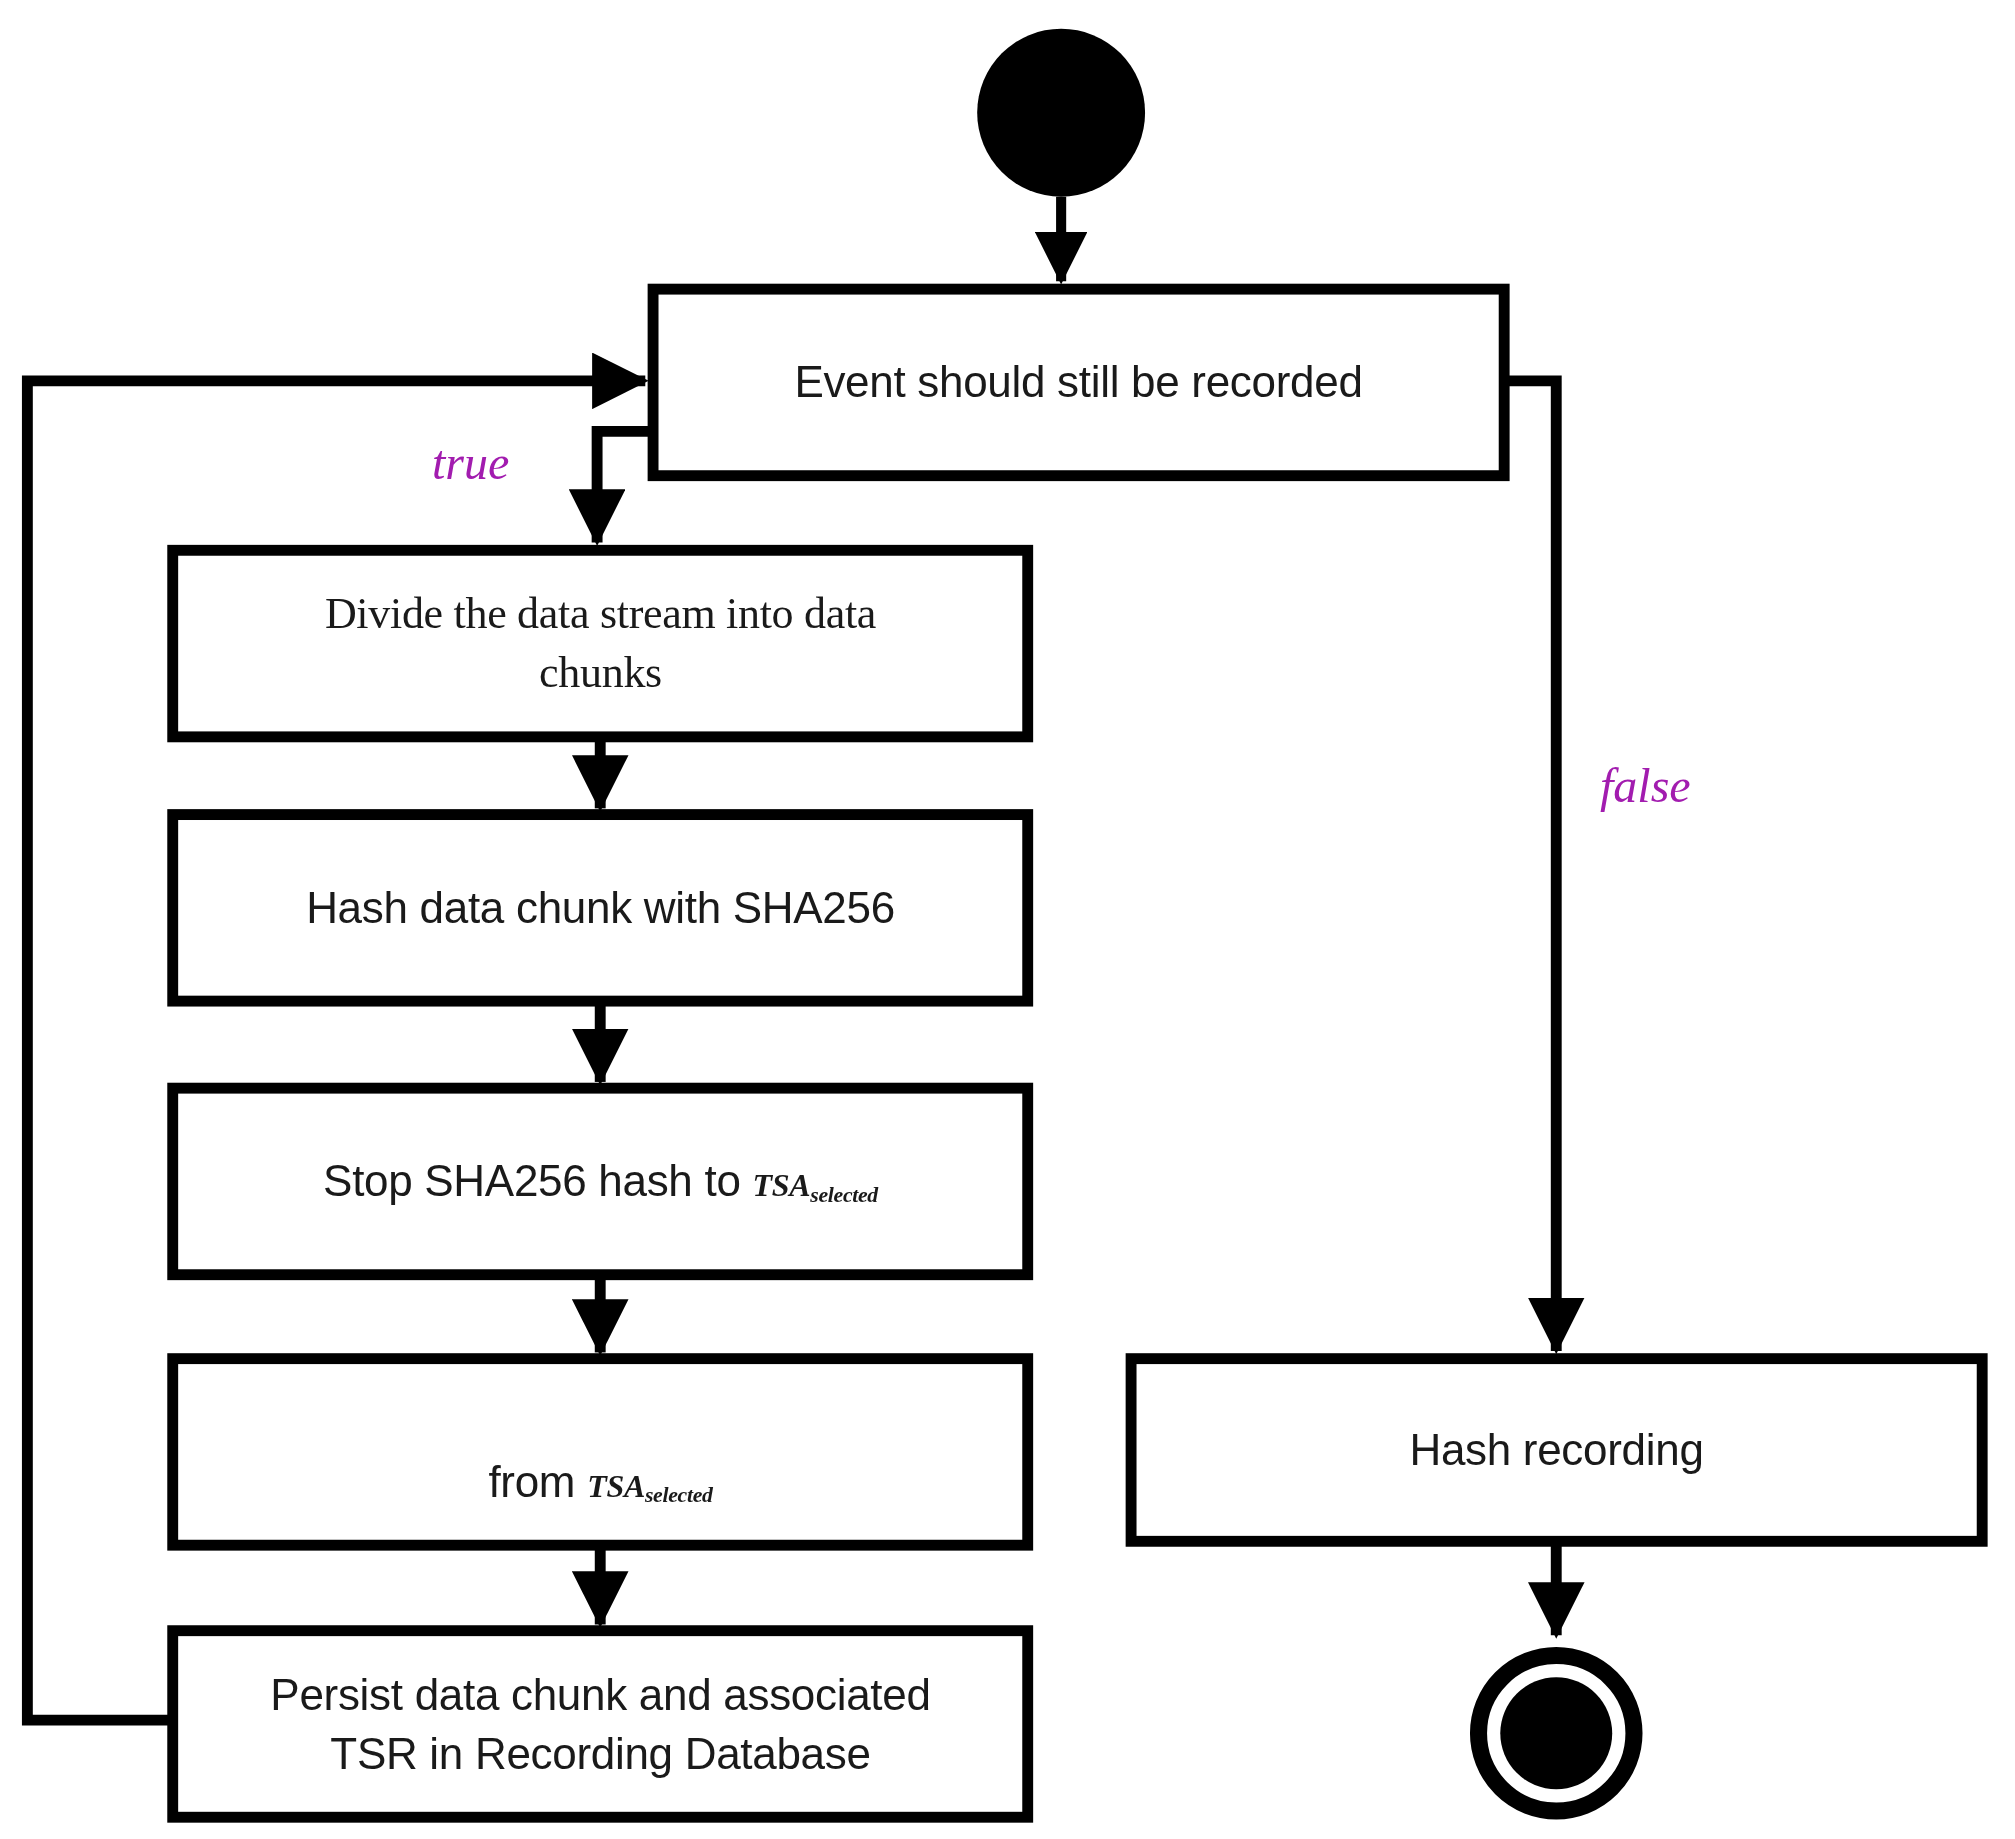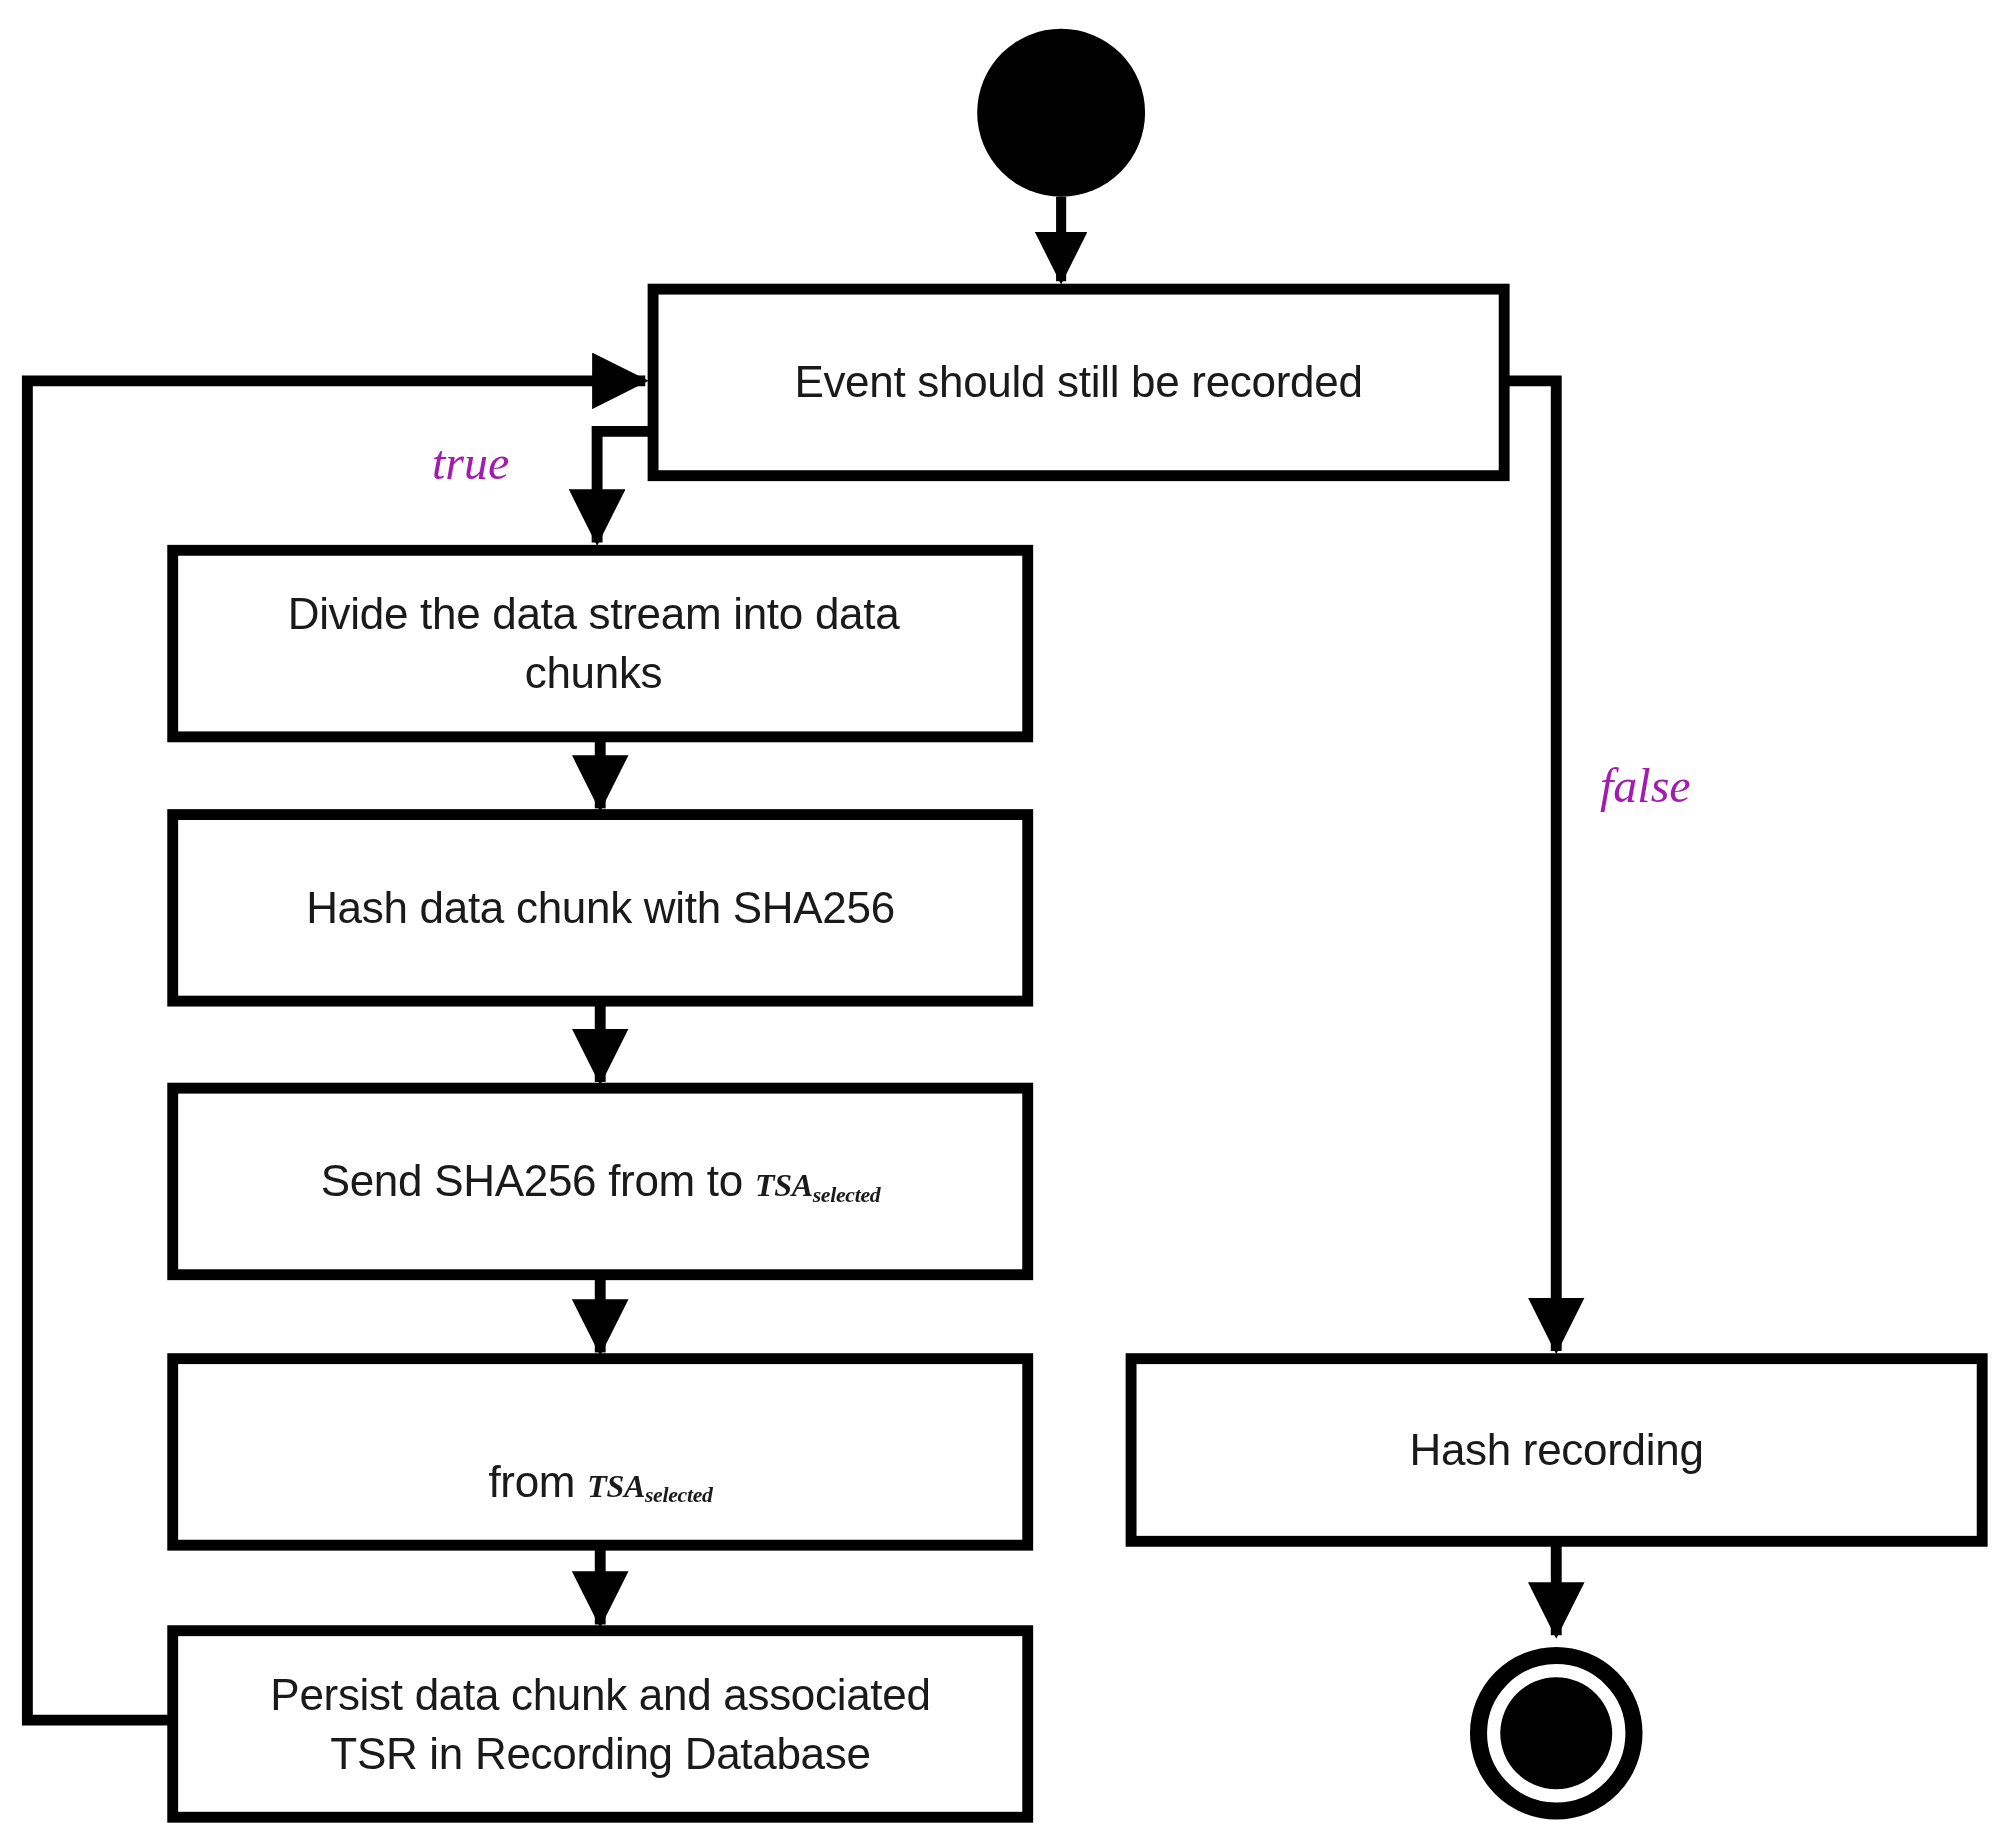--- a/index.html
+++ b/index.html
@@ -107,32 +107,32 @@
     <rect x="1455" y="1748" width="1095" height="235" fill="#ffffff" stroke="#000000" stroke-width="14"></rect>
 
     <line x1="2002" y1="1983" x2="2002" y2="2104" stroke="#000000" stroke-width="14" marker-end="url(#arrow)"></line>
 
     <circle cx="2002" cy="2230" r="100" fill="none" stroke="#000000" stroke-width="22"></circle>
     <circle cx="2002" cy="2230" r="72" fill="#000000"></circle>
   </svg>
 
   <div class="node-label" style="left:653px; top:289px; width:851px; height:187px;">Event should still be recorded</div>
 
-  <div class="node-label" style="left:166px; top:550px; width:855px; height:187px;">
+  <div class="node-label" style="left:173px; top:550px; width:855px; height:187px;font-family:Liberation Serif, serif;">
     <div>
       <span>Divide the data stream into data</span><br>
       <span>chunks</span>
     </div>
   </div>
 
   <div class="node-label" style="left:173px; top:815px; width:855px; height:187px;">Hash data chunk with SHA256</div>
 
   <div class="node-label" style="left:173px; top:1088px; width:855px; height:187px;">
     <div>
-      <span>Send SHA256 from to </span><span class="var"><span>TSA</span><sub>selected</sub></span>
+      <span>Stop SHA256 hash to </span><span class="var"><span>TSA</span><sub>selected</sub></span>
     </div>
   </div>
 
   <div class="node-label" style="left:173px; top:1359px; width:855px; height:187px;">
     <div>
       <br>
       <span>from </span><span class="var"><span>TSA</span><sub>selected</sub></span>
     </div>
   </div>
 

